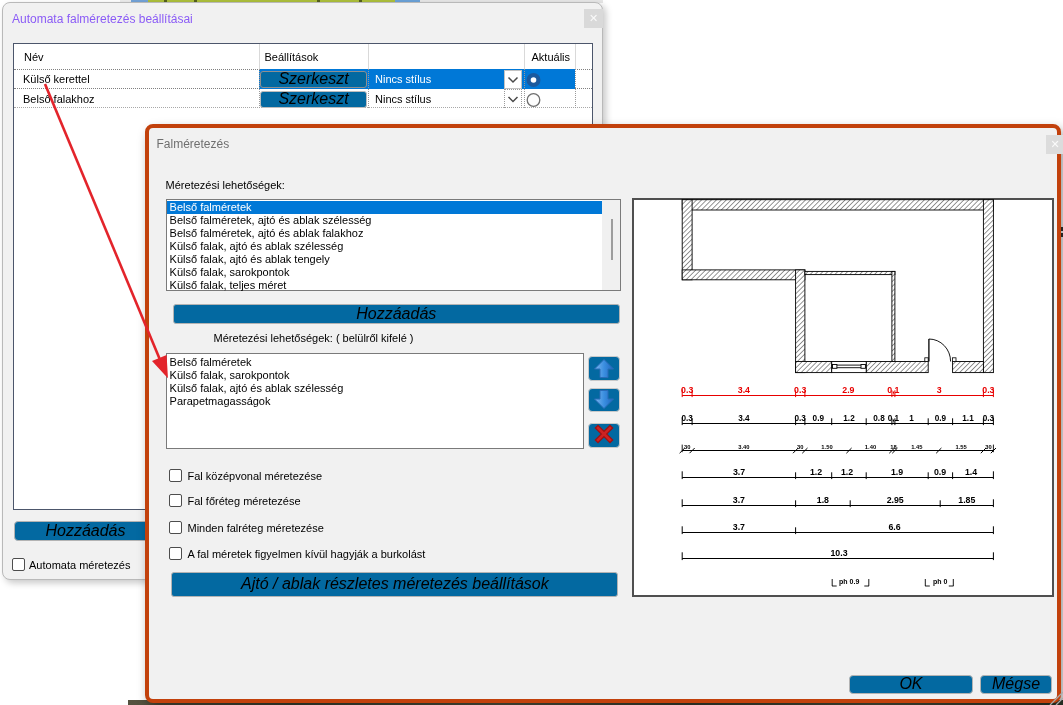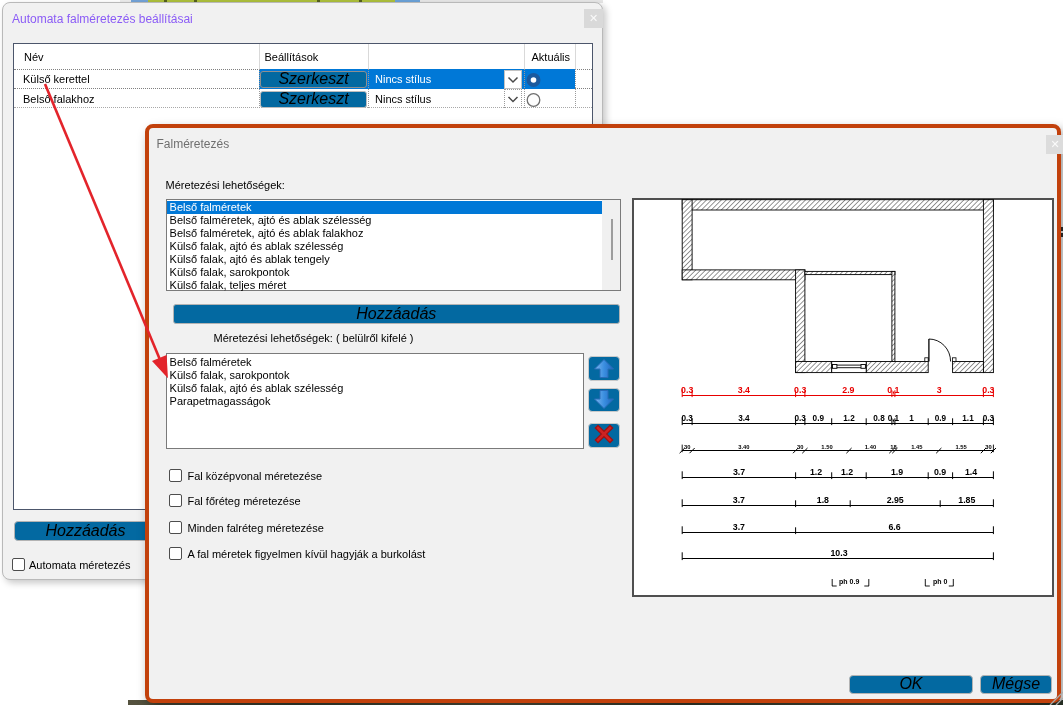--- a/index.html
+++ b/index.html
@@ -107,20 +107,21 @@
 <path d="M10 72 L22 84 M22 72 L10 84" stroke="#cd2222" stroke-width="2.6" stroke-linecap="square"></path>
 </svg>
 <div class="cb" style="left:20.5px;top:341.0px;"></div>
 <div class="txt" style="left:39.0px;top:342.0px;">Fal középvonal méretezése</div>
 <div class="cb" style="left:20.5px;top:366.5px;"></div>
 <div class="txt" style="left:39.0px;top:367.5px;">Fal főréteg méretezése</div>
 <div class="cb" style="left:20.5px;top:393.5px;"></div>
 <div class="txt" style="left:39.0px;top:394.5px;">Minden falréteg méretezése</div>
 <div class="cb" style="left:20.5px;top:419.5px;"></div>
 <div class="txt" style="left:39.0px;top:420.5px;">A fal méretek figyelmen kívül hagyják a burkolást</div>
+<div class="btn" style="left:22.9px;top:444.2px;width:447px;height:25px;border-radius:3px;">Ajtó / ablak részletes méretezés beállítások</div>
 <div class="btn" style="left:700.1px;top:547.2px;width:124.8px;height:19.5px;">OK</div>
 <div class="btn" style="left:831.8px;top:547.2px;width:71.5px;height:19.5px;">Mégse</div>
 <svg class="abs" style="left:895px;top:562px;" width="20" height="16" viewBox="0 0 20 16">
         <path d="M6 15 L19 2 M12 15 L19 8" stroke="#ababab" stroke-width="1.3" fill="none"></path>
       </svg>
 <div class="abs" style="left:483.0px;top:70.0px;width:422.5px;height:399.5px;background:#fff;border:2px solid #4f4f4f;"></div>
 </div>
 <svg class="abs" style="left:631px;top:197px;" width="417" height="392" viewBox="631 197 417 392">
       <defs>
         <pattern id="ht" width="3.5" height="3.5" patternUnits="userSpaceOnUse" patternTransform="rotate(45)">

